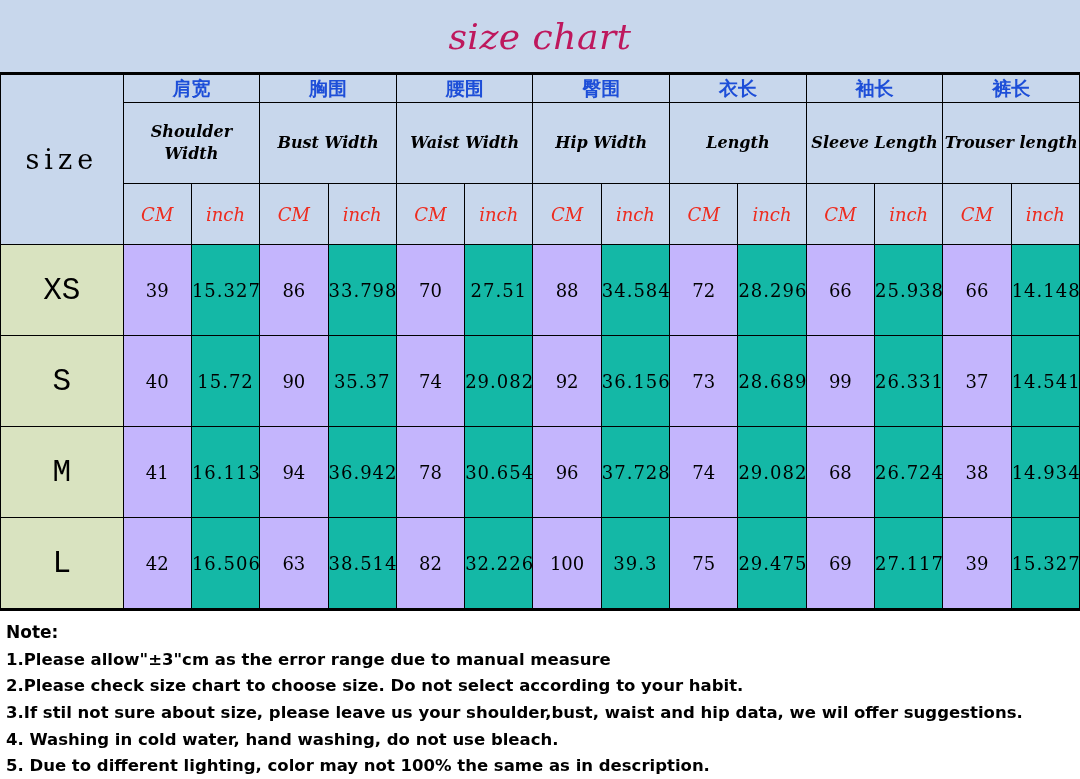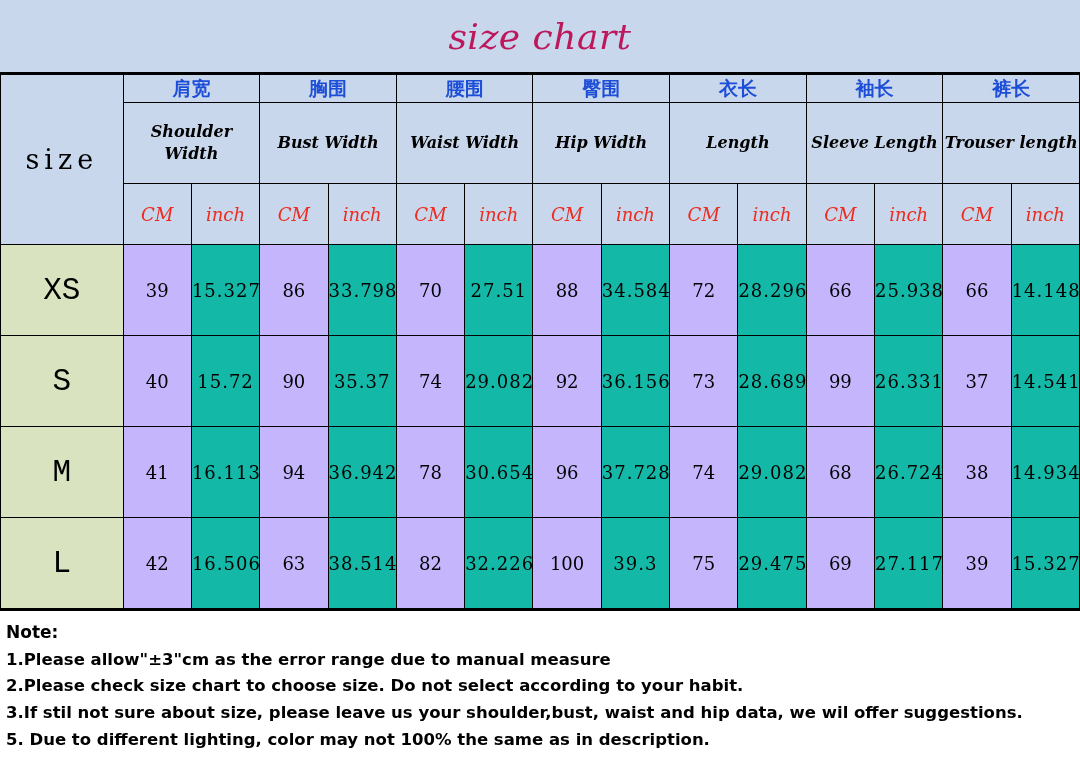--- a/index.html
+++ b/index.html
@@ -254,16 +254,17 @@
         <td class="cell-inch">15.327</td>
       </tr>
     </tbody>
   </table>
 
   <div class="notes">
     <div class="note-title">Note:</div>
     <div>1.Please allow"±3"cm as the error range due to manual measure</div>
     <div>2.Please check size chart to choose size. Do not select according to your habit.</div>
     <div>3.If stil not sure about size, please leave us your shoulder,bust, waist and hip data, we wil offer suggestions.</div>
+    <div>4. Washing in cold water, hand washing, do not use bleach.</div>
     <div>5. Due to different lighting, color may not 100% the same as in description.</div>
   </div>
 
 </div>
 
 </body></html>

